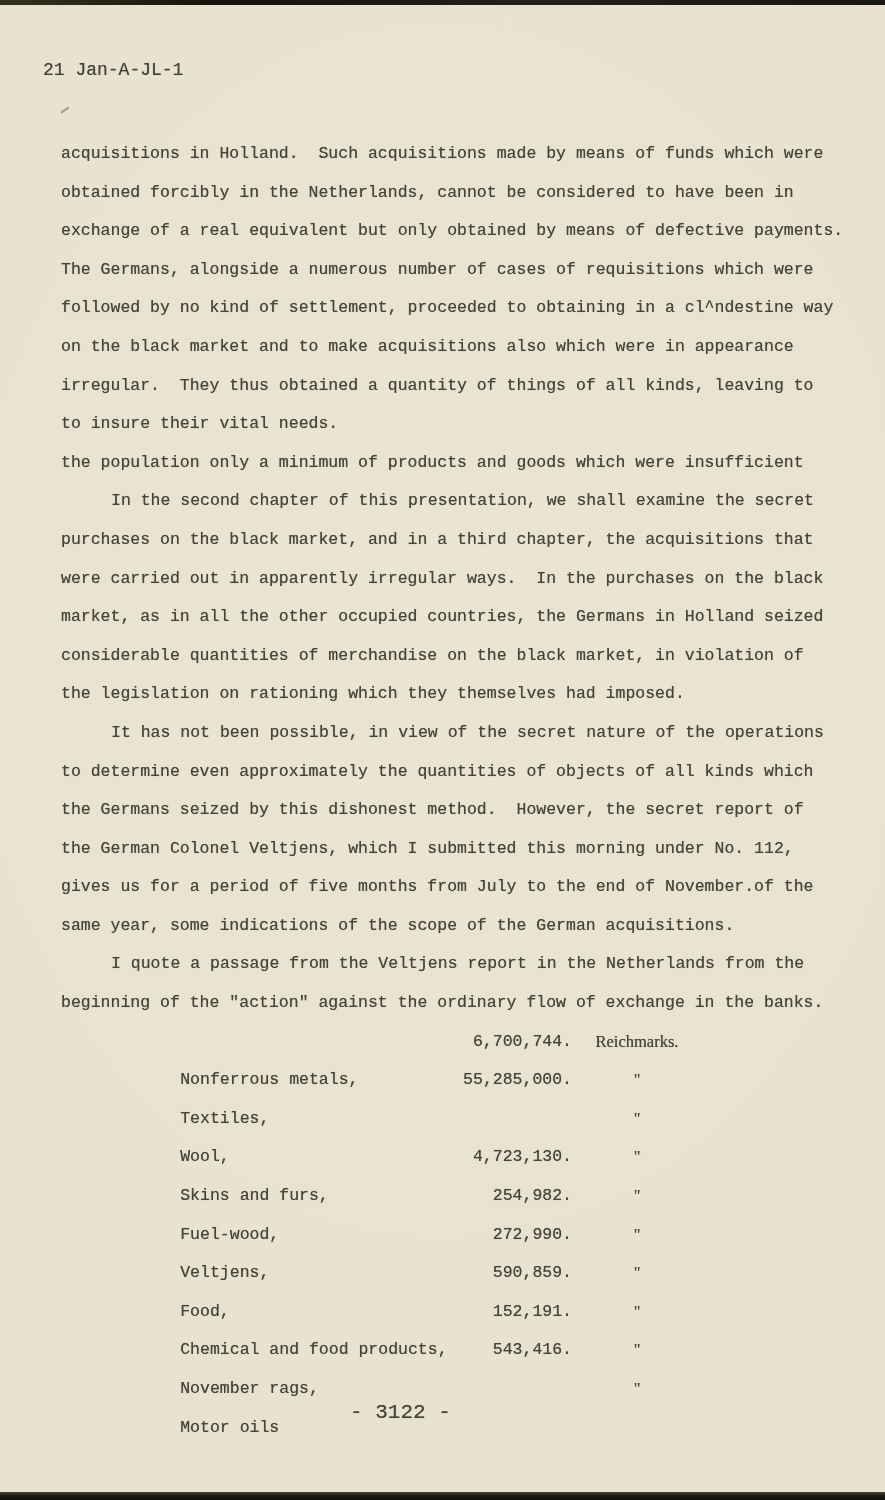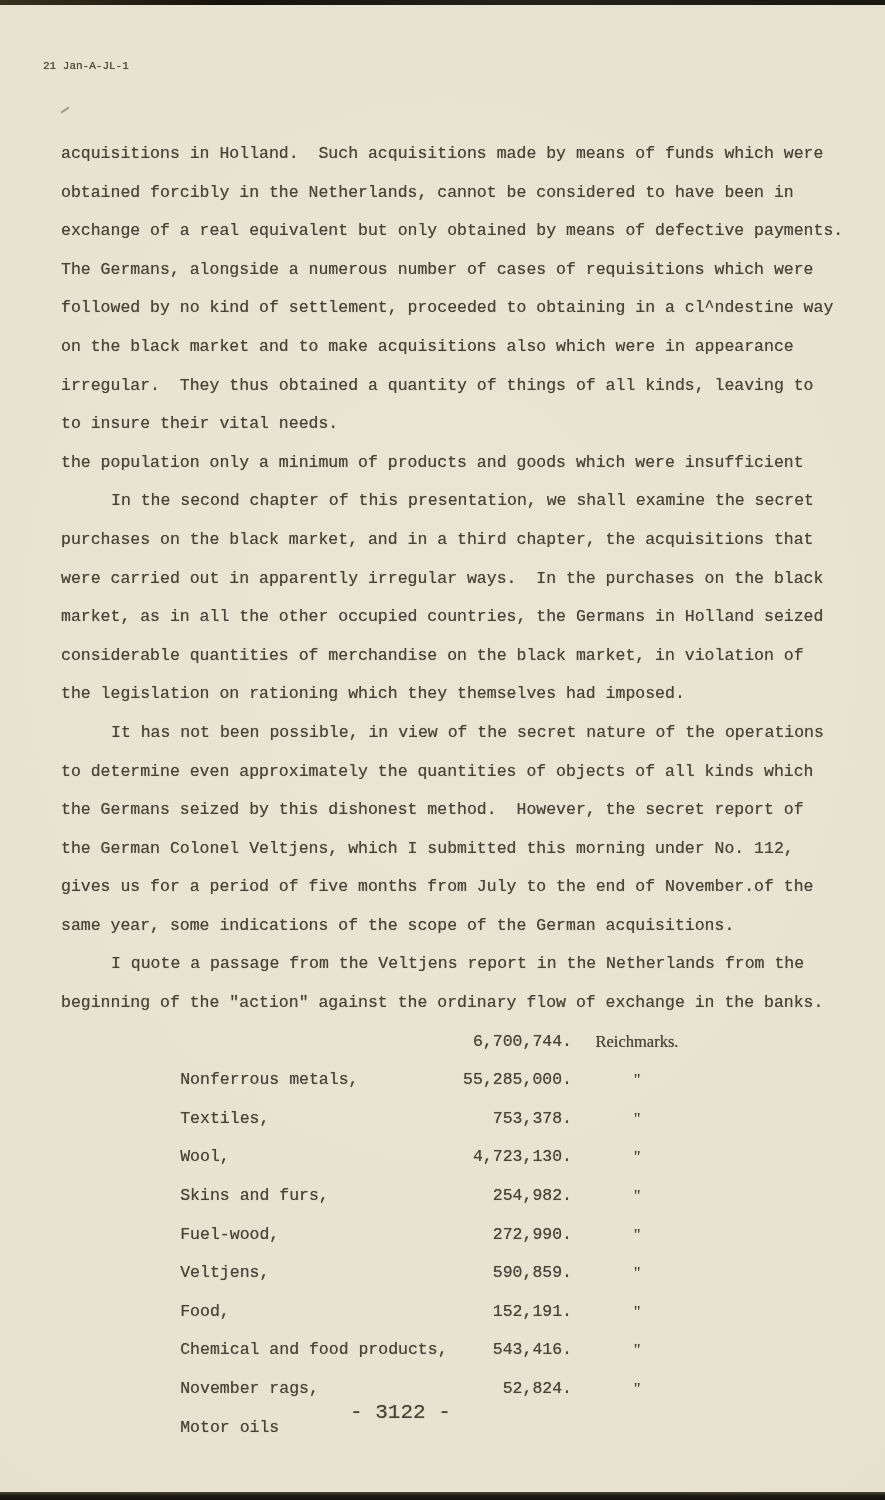--- a/index.html
+++ b/index.html
@@ -18,21 +18,21 @@
   .scan-edge-top {
     position: absolute; top: 0; left: 0; right: 0; height: 5px;
     background: linear-gradient(90deg, #34321f 0%, #15140c 25%, #22211a 60%, #191810 100%);
   }
   .scan-edge-bottom {
     position: absolute; bottom: 0; left: 0; right: 0; height: 8px;
     background: linear-gradient(180deg, #4a4739 0%, #1c1b13 45%, #12110b 100%);
   }
   .doc-header {
     position: absolute; left: 43px; top: 60px;
-    font-size: 11px; white-space: pre;
+    font-size: 18px; white-space: pre;
   }
   .stray-mark {
     position: absolute; left: 60px; top: 109px;
     width: 10px; height: 2px;
     background: rgba(95, 88, 72, 0.55);
     transform: rotate(-35deg);
     border-radius: 1px;
   }
   .text-block {
     position: absolute; left: 42px; top: 135px; width: 810px;
@@ -112,21 +112,20 @@
         <span class="amount">6,700,744.</span>
         <span class="unit">Reichmarks.</span>
       </div>
       <div class="line row">
         <span class="item">Textiles,</span>
         <span class="amount">55,285,000.</span>
         <span class="unit">"</span>
       </div>
       <div class="line row">
         <span class="item">Wool,</span>
-        <span class="amount">753,378.</span>
         <span class="unit">"</span>
       </div>
       <div class="line row">
         <span class="item">Skins and furs,</span>
         <span class="amount">4,723,130.</span>
         <span class="unit">"</span>
       </div>
       <div class="line row">
         <span class="item">Fuel-wood,</span>
         <span class="amount">254,982.</span>
@@ -147,21 +146,20 @@
         <span class="amount">152,191.</span>
         <span class="unit">"</span>
       </div>
       <div class="line row">
         <span class="item">November rags,</span>
         <span class="amount">543,416.</span>
         <span class="unit">"</span>
       </div>
       <div class="line row">
         <span class="item">Motor oils</span>
-        <span class="amount">52,824.</span>
         <span class="unit">"</span>
       </div>
     </div>
 
   </div>
 
   <div class="doc-footer">- 3122 -</div>
 
   <div class="scan-edge-bottom"></div>
 </div>

